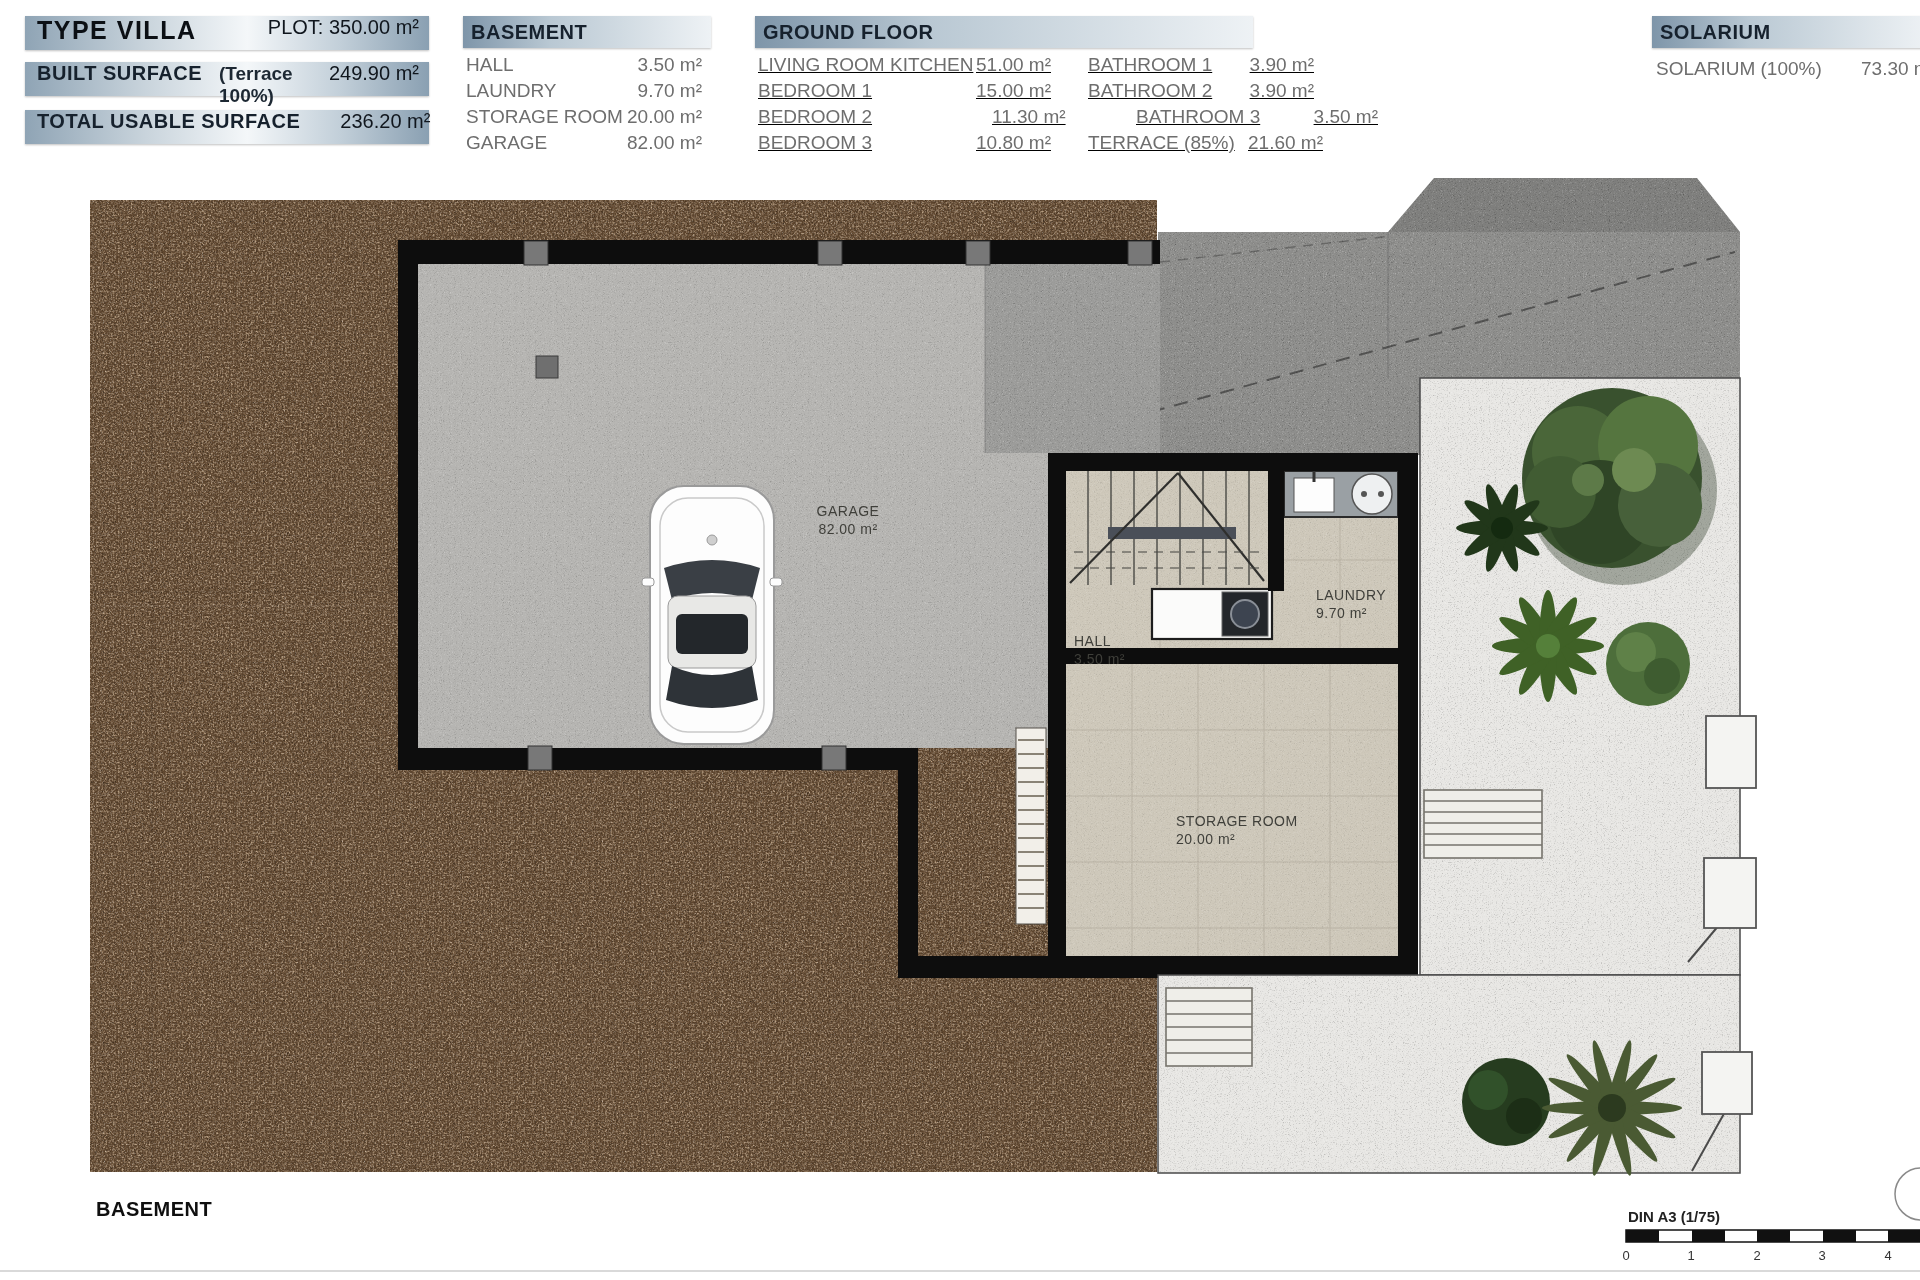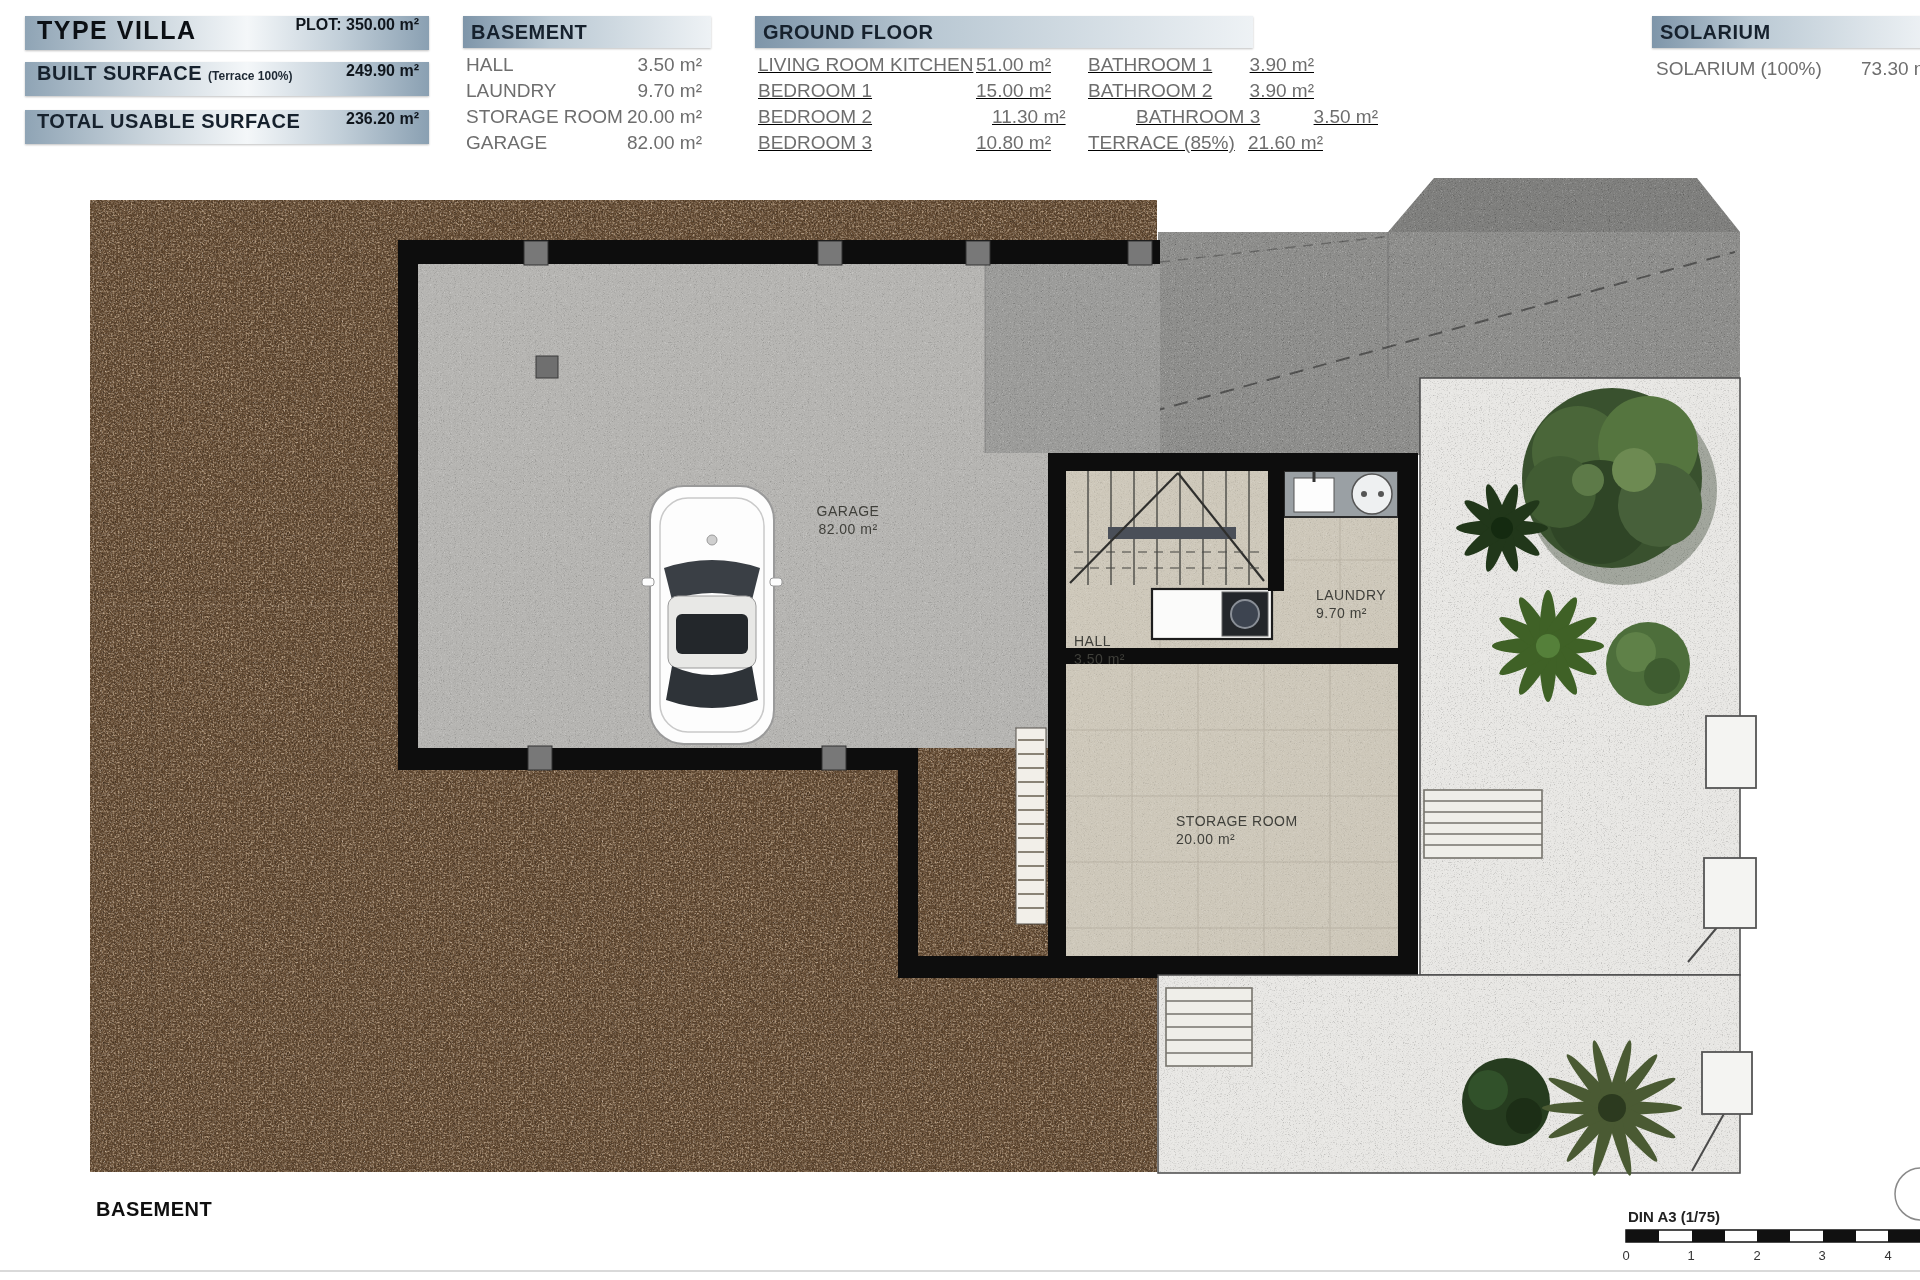--- a/index.html
+++ b/index.html
@@ -15,22 +15,22 @@
     display:flex;align-items:flex-start;justify-content:space-between;
     box-shadow:0 1px 2px rgba(0,0,0,.25);
   }
   .gbar-title{
     background:linear-gradient(90deg,#7e95a9 0%,#b9c8d3 35%,#eef2f5 100%);
     display:flex;align-items:center;
     box-shadow:0 1px 2px rgba(0,0,0,.25);
   }
   .btxt{color:#16212d;font-weight:bold;font-size:20px;letter-spacing:.5px;white-space:nowrap;}
   .btxt-big{color:#0b0f14;font-weight:bold;font-size:25px;letter-spacing:1.5px;}
-  .sub{font-size:12px;font-weight:bold;color:#1d2833;margin-left:6px;letter-spacing:0;}
-  .val{color:#10161d;font-weight:bold;font-size:16px;white-space:nowrap;}
+  .sub{font-size:19px;font-weight:bold;color:#1d2833;margin-left:17px;letter-spacing:0;}
+  .val{color:#10161d;font-weight:normal;font-size:20px;white-space:nowrap;}
   .trow{display:flex;justify-content:space-between;align-items:center;height:26px;}
   .tlabel,.tval{color:#6e6e6e;font-size:19px;white-space:nowrap;}
   .tval{text-align:right;}
   .gfgrid{display:grid;grid-template-columns:218px 72px 40px 160px 66px;align-items:center;}
   .gfgrid .tval{text-align:right;}
   .footer-label{color:#0f0f0f;font-weight:bold;font-size:20px;letter-spacing:.5px;}
   svg text{font-family:"Liberation Sans", sans-serif;}
 </style>
 </head>
 <body>

